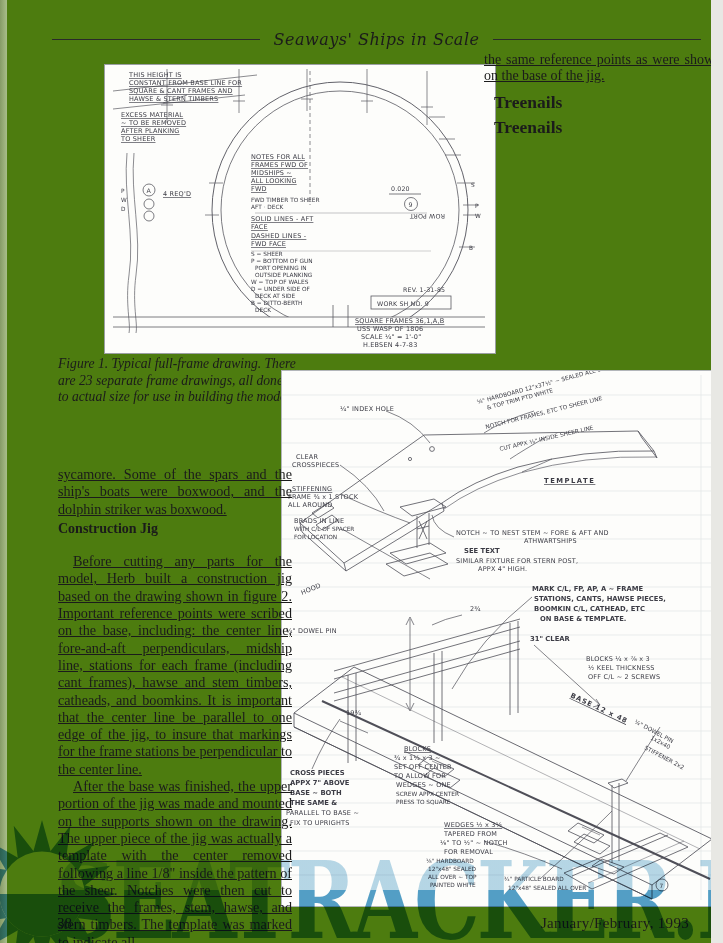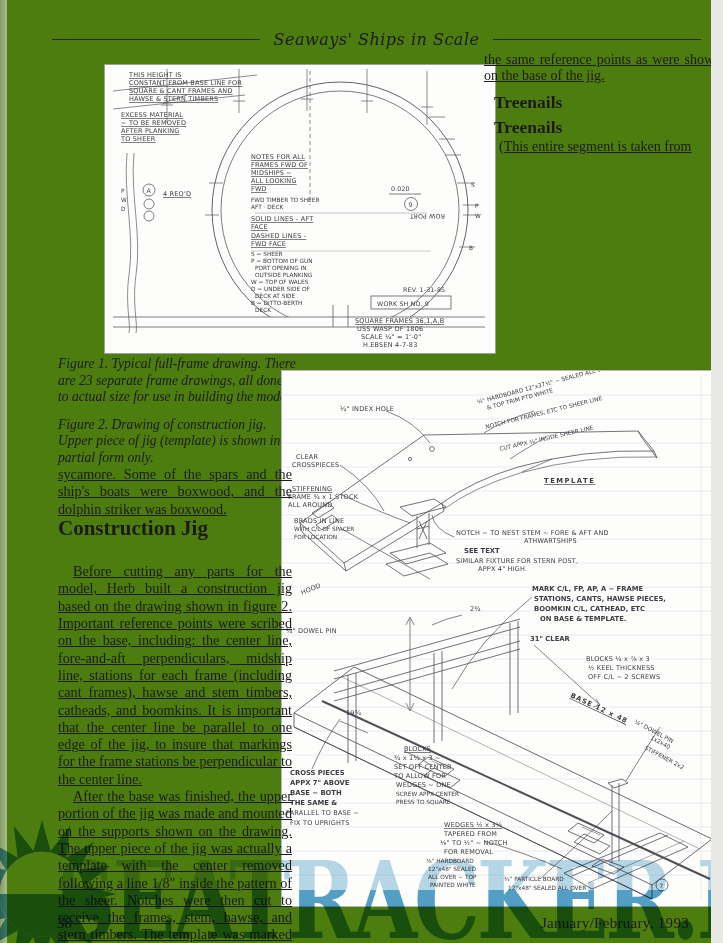--- a/index.html
+++ b/index.html
@@ -23,21 +23,21 @@
   .hw3{font-size:5.8px;}
   .hwb{font-size:6.8px;font-weight:bold;}
   .u{text-decoration:underline;}
   
   .col{position:absolute;text-align:justify;font-size:14px;line-height:16.4px;}
   .col p{margin:0;text-decoration:underline;}
   .col p.ind{text-indent:15px;}
   #rcol{left:484px;top:52px;width:237px;}
   #lcol{left:58px;top:466px;width:234px;font-size:14.2px;line-height:17.3px;}
   h2.sec{font-size:17.5px;margin:9px 0 3px 10px;font-weight:bold;font-family:"Liberation Serif",serif;}
-  h2.big{font-size:21px;margin:2px 0 26px 0;}
+  h2.big{font-size:14px;margin:2px 0 16px 0;}
   #caps{position:absolute;left:58px;top:356px;width:238px;font-style:italic;
         font-size:13.6px;line-height:16.6px;}
   #caps p{margin:0 0 11px 0;}
   
   .pnum{position:absolute;left:57px;top:915px;font-size:15px;}
   .fdate{position:absolute;right:22px;top:915px;font-size:15px;letter-spacing:.3px;}
   
   .wm{position:absolute;left:0;top:838px;width:723px;height:105px;pointer-events:none;
       mix-blend-mode:multiply;}
   .wm-text{position:absolute;left:56px;top:10px;font-family:"DejaVu Serif",serif;font-weight:bold;
@@ -166,26 +166,24 @@
         <text class="hw" x="256" y="274">SCALE ¼" = 1'-0"</text>
         <text class="hw" x="258" y="282">H.EBSEN  4-7-83</text>
       </g>
     </svg>
   </div>
 
   <div class="col" id="rcol">
     <p>the same reference points as were shown on the base of the jig.</p>
     <h2 class="sec">Treenails</h2>
     <h2 class="sec">Treenails</h2>
-    <p class="ind">(This entire segment is taken from</p>
   </div>
 
   <div id="caps">
     <p>Figure 1. Typical full-frame drawing. There are 23 separate frame drawings, all done to actual size for use in building the model.</p>
-    <p>Figure 2. Drawing of construction jig. Upper piece of jig (template) is shown in partial form only.</p>
   </div>
 
   <div class="figbox fig" id="fig2">
     <svg width="432" height="533" viewBox="0 0 432 533">
       <g stroke="#ccd2d6" stroke-width=".7" opacity=".55">
         <path d="M0,24 H432"></path>
           <path d="M0,48 H432"></path>
           <path d="M0,72 H432"></path>
           <path d="M0,96 H432"></path>
         <path d="M0,120 H432"></path>

